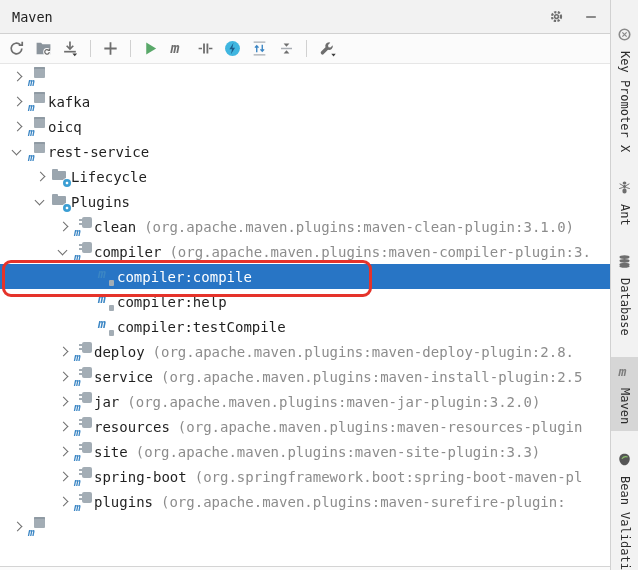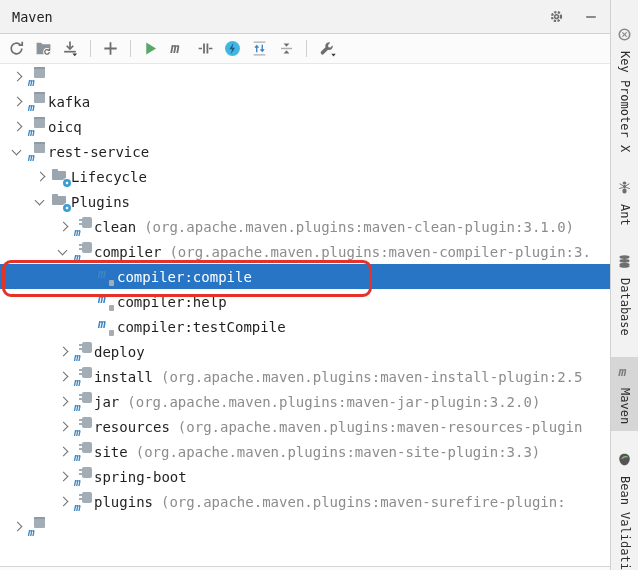--- a/index.html
+++ b/index.html
@@ -247,29 +247,30 @@
           <span class="nm">compiler:testCompile</span>
         </div>
         <div class="row" style="padding-left: 54px;">
           <span class="chev collapsed"></span>
           <span class="ticon">
             <span class="plug-box"></span>
             <span class="plug-pin"></span>
             <span class="mod-m">m</span>
           </span>
           <span class="nm">deploy</span>
-        </div>
-        <div class="row" style="padding-left: 54px;">
-          <span class="chev collapsed"></span>
-          <span class="ticon">
-            <span class="plug-box"></span>
-            <span class="plug-pin"></span>
-            <span class="mod-m">m</span>
-          </span>
-          <span class="nm">install</span>
+          <span class="dt">(org.apache.maven.plugins:maven-deploy-plugin:2.8.</span>
+        </div>
+        <div class="row" style="padding-left: 54px;">
+          <span class="chev collapsed"></span>
+          <span class="ticon">
+            <span class="plug-box"></span>
+            <span class="plug-pin"></span>
+            <span class="mod-m">m</span>
+          </span>
+          <span class="nm">service</span>
           <span class="dt">(org.apache.maven.plugins:maven-install-plugin:2.5</span>
         </div>
         <div class="row" style="padding-left: 54px;">
           <span class="chev collapsed"></span>
           <span class="ticon">
             <span class="plug-box"></span>
             <span class="plug-pin"></span>
             <span class="mod-m">m</span>
           </span>
           <span class="nm">jar</span>
@@ -296,20 +297,21 @@
           <span class="dt">(org.apache.maven.plugins:maven-site-plugin:3.3)</span>
         </div>
         <div class="row" style="padding-left: 54px;">
           <span class="chev collapsed"></span>
           <span class="ticon">
             <span class="plug-box"></span>
             <span class="plug-pin"></span>
             <span class="mod-m">m</span>
           </span>
           <span class="nm">spring-boot</span>
+          <span class="dt">(org.springframework.boot:spring-boot-maven-pl</span>
         </div>
         <div class="row" style="padding-left: 54px;">
           <span class="chev collapsed"></span>
           <span class="ticon">
             <span class="plug-box"></span>
             <span class="plug-pin"></span>
             <span class="mod-m">m</span>
           </span>
           <span class="nm">plugins</span>
           <span class="dt">(org.apache.maven.plugins:maven-surefire-plugin:</span>

